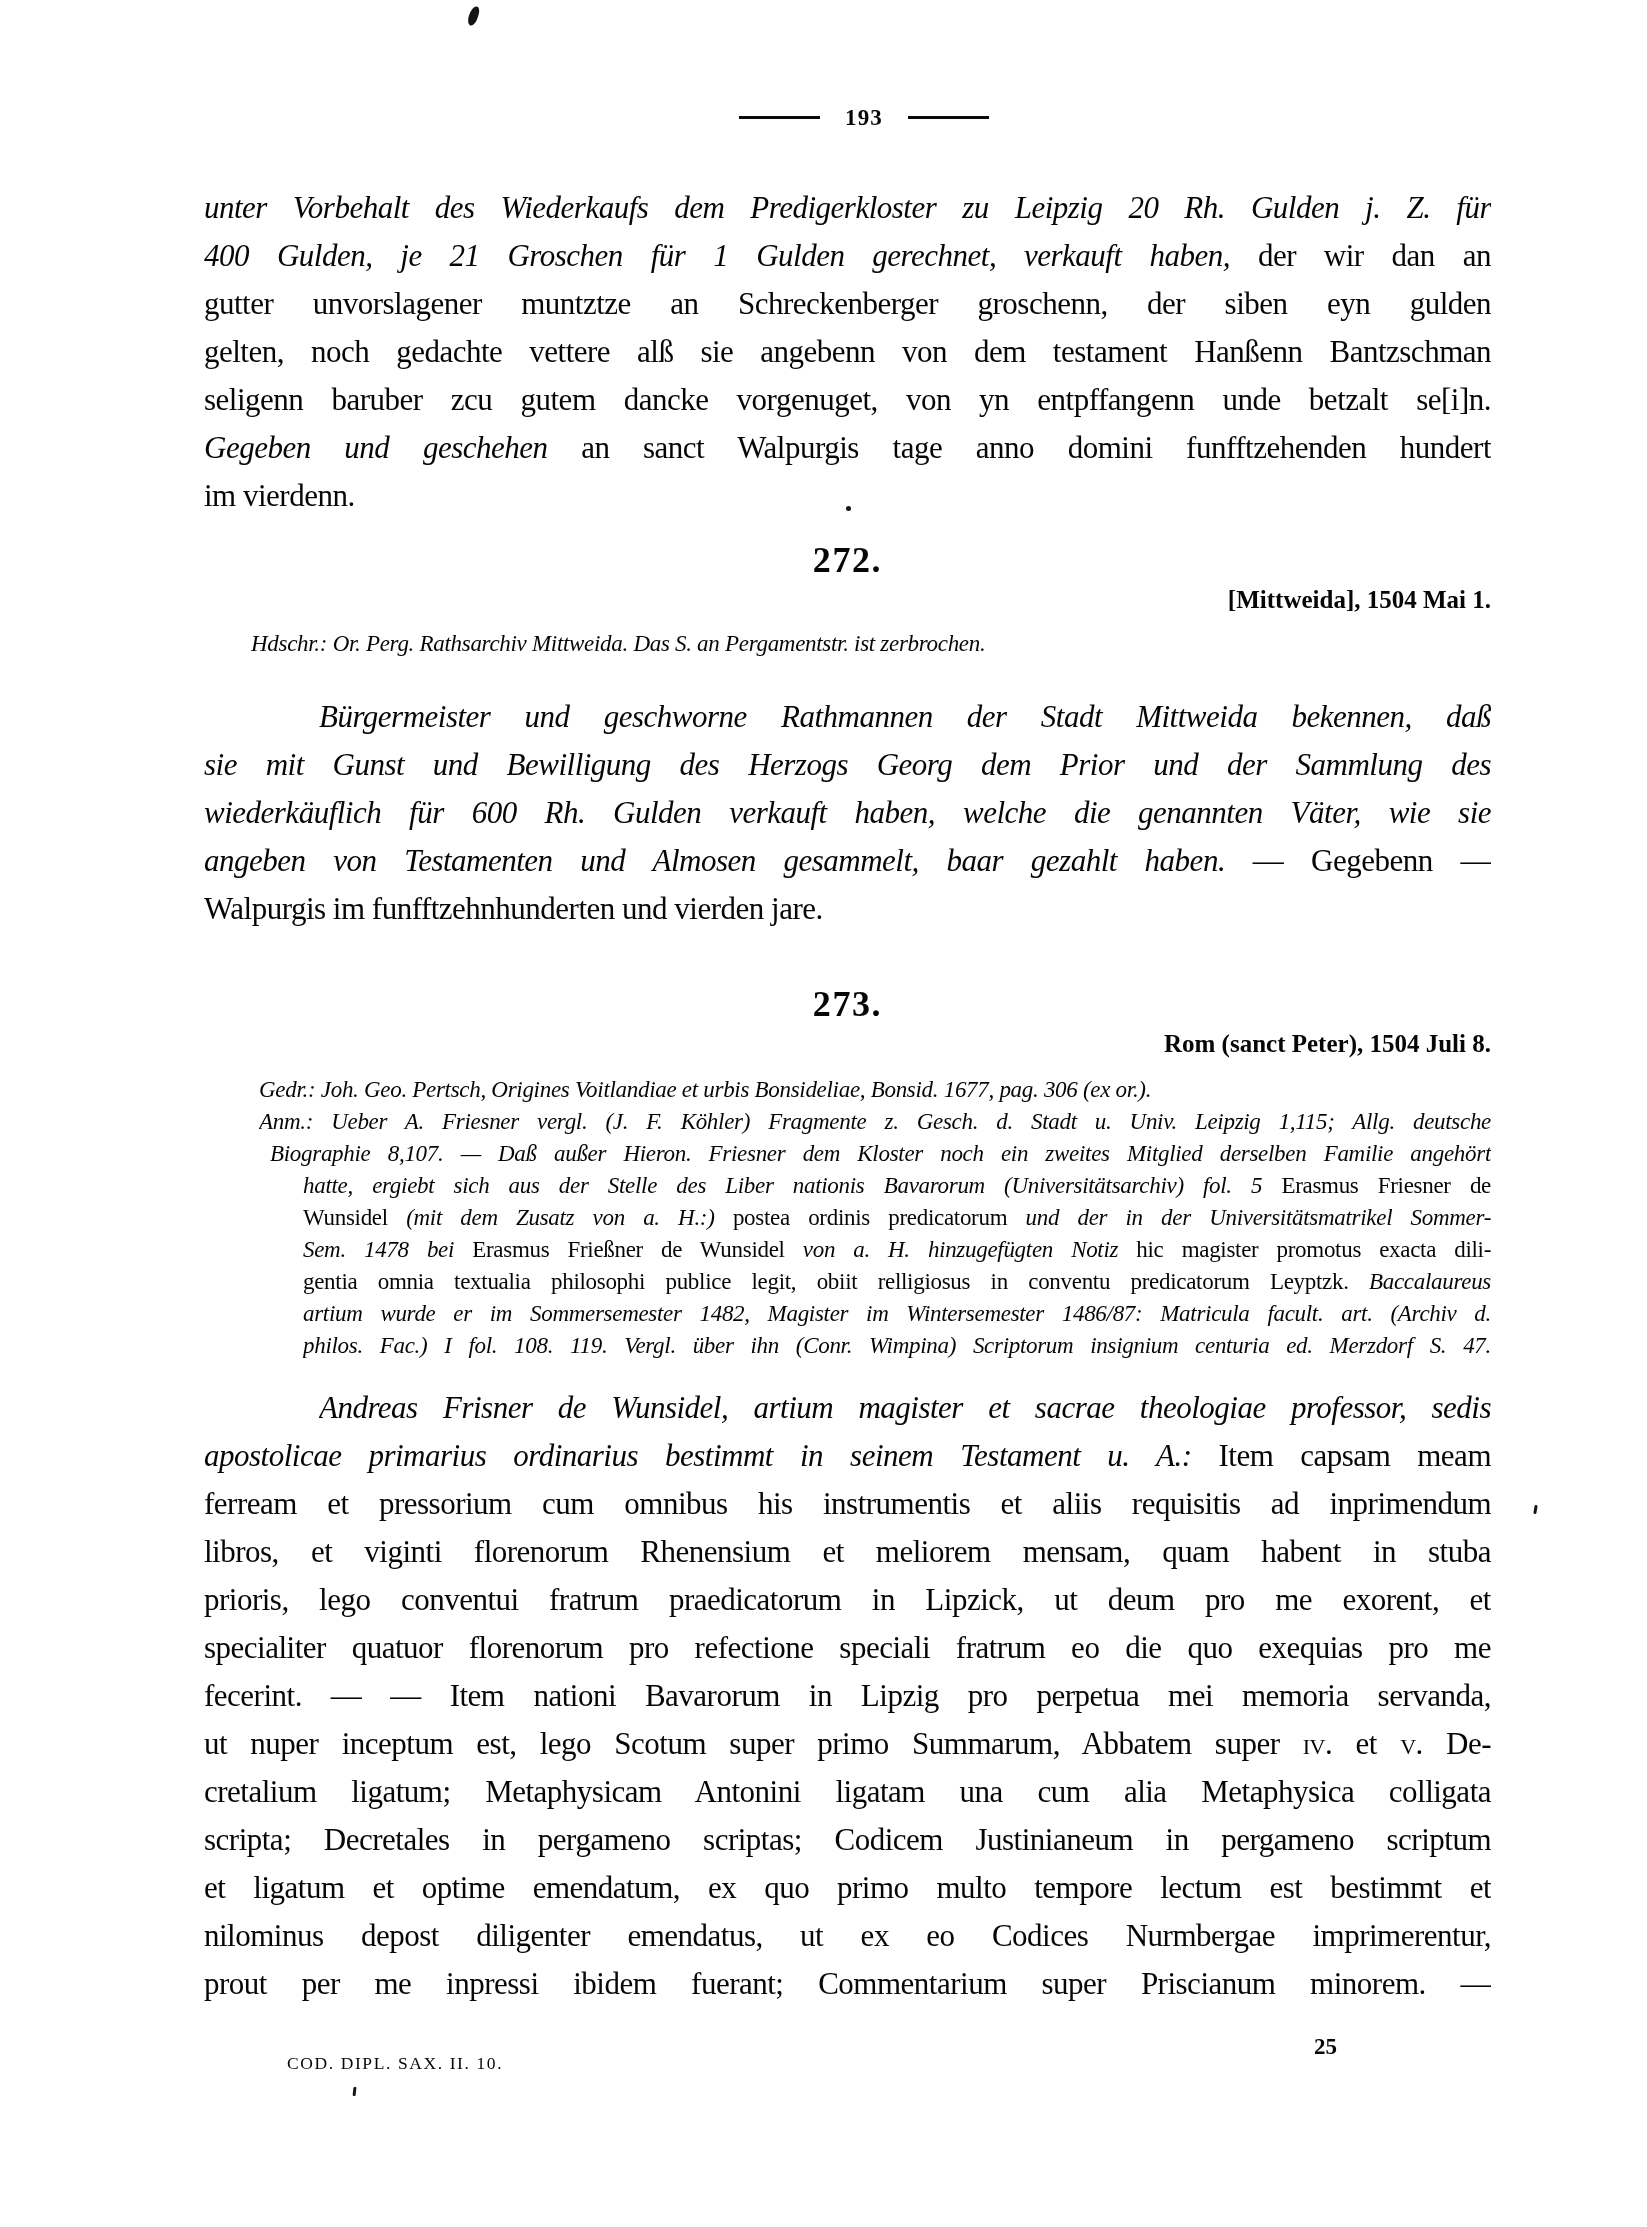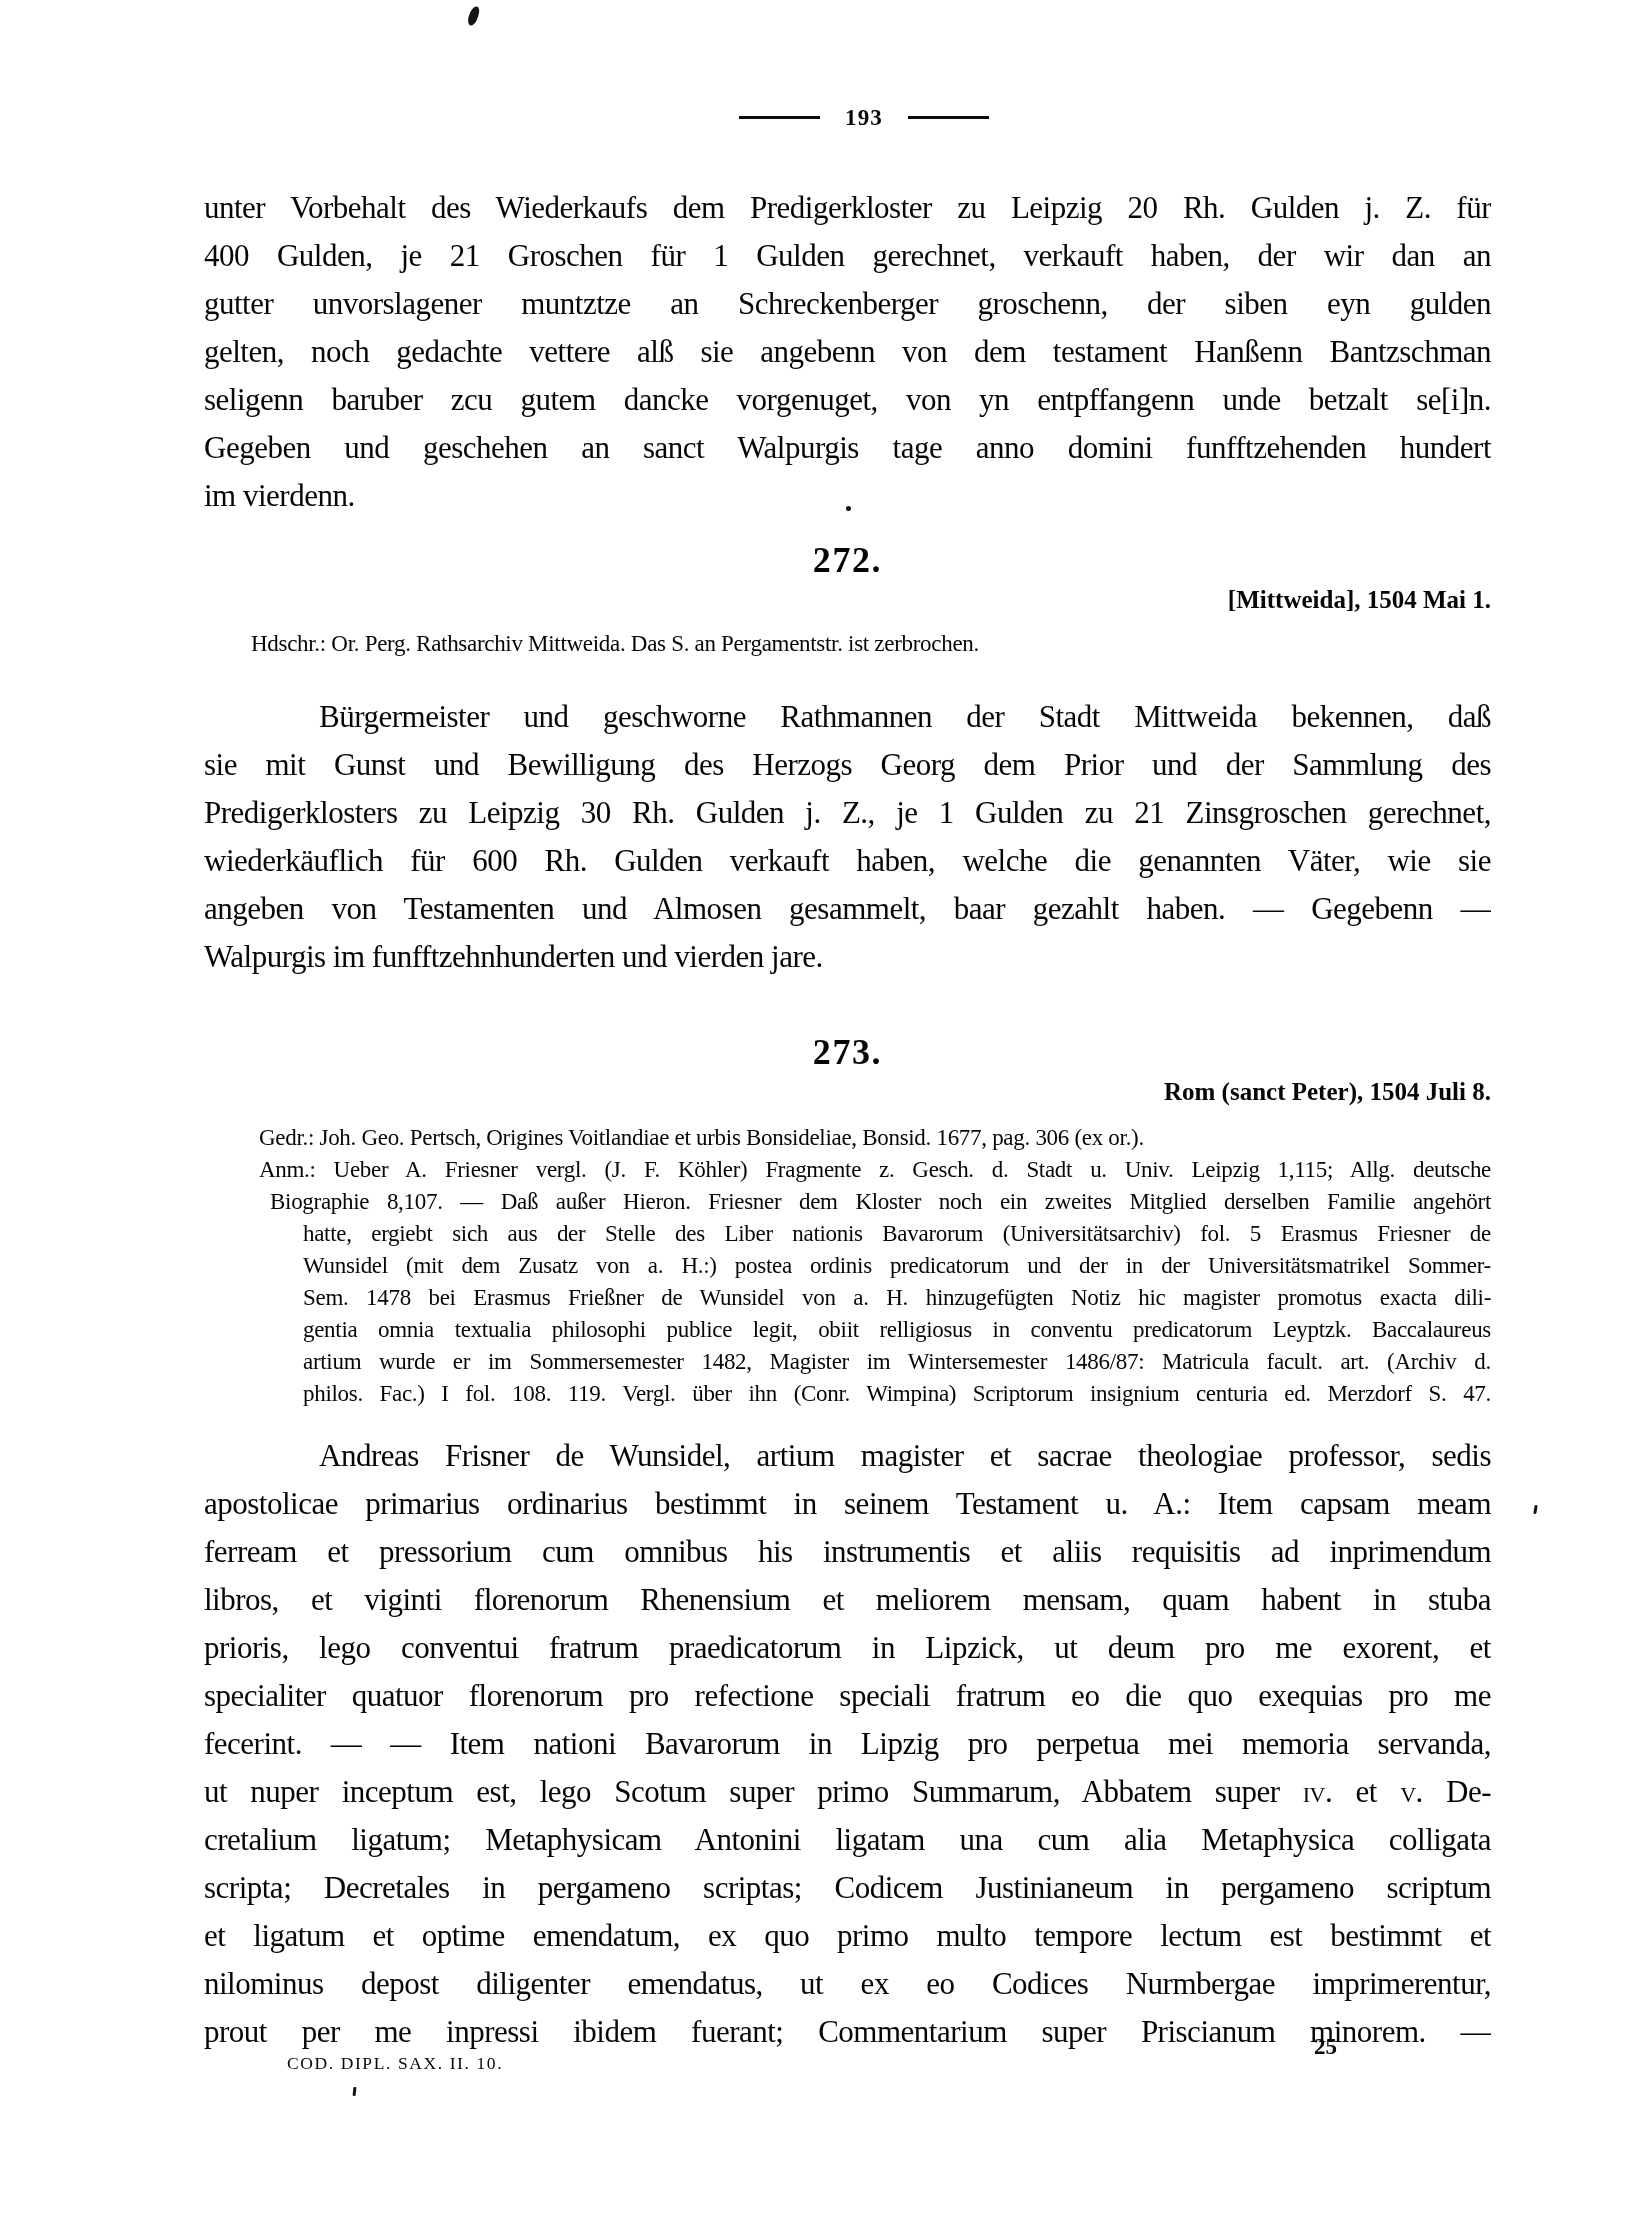--- a/index.html
+++ b/index.html
@@ -19,21 +19,21 @@
 
   
   .para { position:relative; }
   .line {
     position:relative; text-align:justify; text-align-last:justify;
     overflow:hidden;
   }
   .line.nj { text-align-last:left; }
   .main .line { font-size:31px; line-height:48px; height:48px; letter-spacing:-0.5px; }
   .small .line { font-size:23px; line-height:32px; height:32px; letter-spacing:-0.3px; }
-  .s-i { }
+  .s-i { font-style:italic; }
   .s-r { font-style:normal; }
   .s-sc { font-variant:small-caps; }
   .docnum { text-align:center; font-weight:bold; font-size:36px; line-height:42px; letter-spacing:1.6px; }
   .dateline { text-align:right; font-weight:bold; font-size:25px; line-height:31px; }
 
   
   .footer-left {
     position:absolute; left:287px; top:2053px;
     font-size:17.5px; letter-spacing:1.6px;
   }
@@ -76,21 +76,20 @@
           <div class="line nj"><span class="s-r">im vierdenn.</span></div>
         </div>
         <div class="docnum" style="margin-top: 18.6px;">272.</div>
         <div class="dateline" style="margin-top: 3.3px;">[Mittweida], 1504 Mai 1.</div>
         <div class="para small" style="margin-top: 13px;">
           <div class="line nj" style="margin-left: 47px;"><span class="s-i">Hdschr.: Or. Perg. Rathsarchiv Mittweida.  Das S. an Pergamentstr. ist zerbrochen.</span></div>
         </div>
         <div class="para main" style="margin-top: 33px;">
           <div class="line" style="margin-left: 115px;"><span class="s-i">Bürgermeister und geschworne Rathmannen der Stadt Mittweida bekennen, daß</span></div>
           <div class="line"><span class="s-i">sie mit Gunst und Bewilligung des Herzogs Georg dem Prior und der Sammlung des</span></div>
-          <div class="line"><span class="s-i">Predigerklosters zu Leipzig 30 Rh. Gulden j. Z., je 1 Gulden zu 21 Zinsgroschen gerechnet,</span></div>
           <div class="line"><span class="s-i">wiederkäuflich für 600 Rh. Gulden verkauft haben, welche die genannten Väter, wie sie</span></div>
           <div class="line"><span class="s-i">angeben von Testamenten und Almosen gesammelt, baar gezahlt haben.</span><span class="s-r"> — Gegebenn —</span></div>
           <div class="line nj"><span class="s-r">Walpurgis im funfftzehnhunderten und vierden jare.</span></div>
         </div>
         <div class="docnum" style="margin-top: 50px;">273.</div>
         <div class="dateline" style="margin-top: 3.3px;">Rom (sanct Peter), 1504 Juli 8.</div>
         <div class="para small" style="margin-top: 15.3px;">
           <div class="line nj" style="margin-left: 55px;"><span class="s-i">Gedr.: Joh. Geo. Pertsch, Origines Voitlandiae et urbis Bonsideliae, Bonsid. 1677, pag. 306 (ex or.).</span></div>
           <div class="line" style="margin-left: 55px;"><span class="s-i">Anm.: Ueber A. Friesner vergl. (J. F. Köhler) Fragmente z. Gesch. d. Stadt u. Univ. Leipzig 1,115; Allg. deutsche</span></div>
           <div class="line" style="margin-left: 66px;"><span class="s-i">Biographie 8,107. — Daß außer Hieron. Friesner dem Kloster noch ein zweites Mitglied derselben Familie angehört</span></div>

